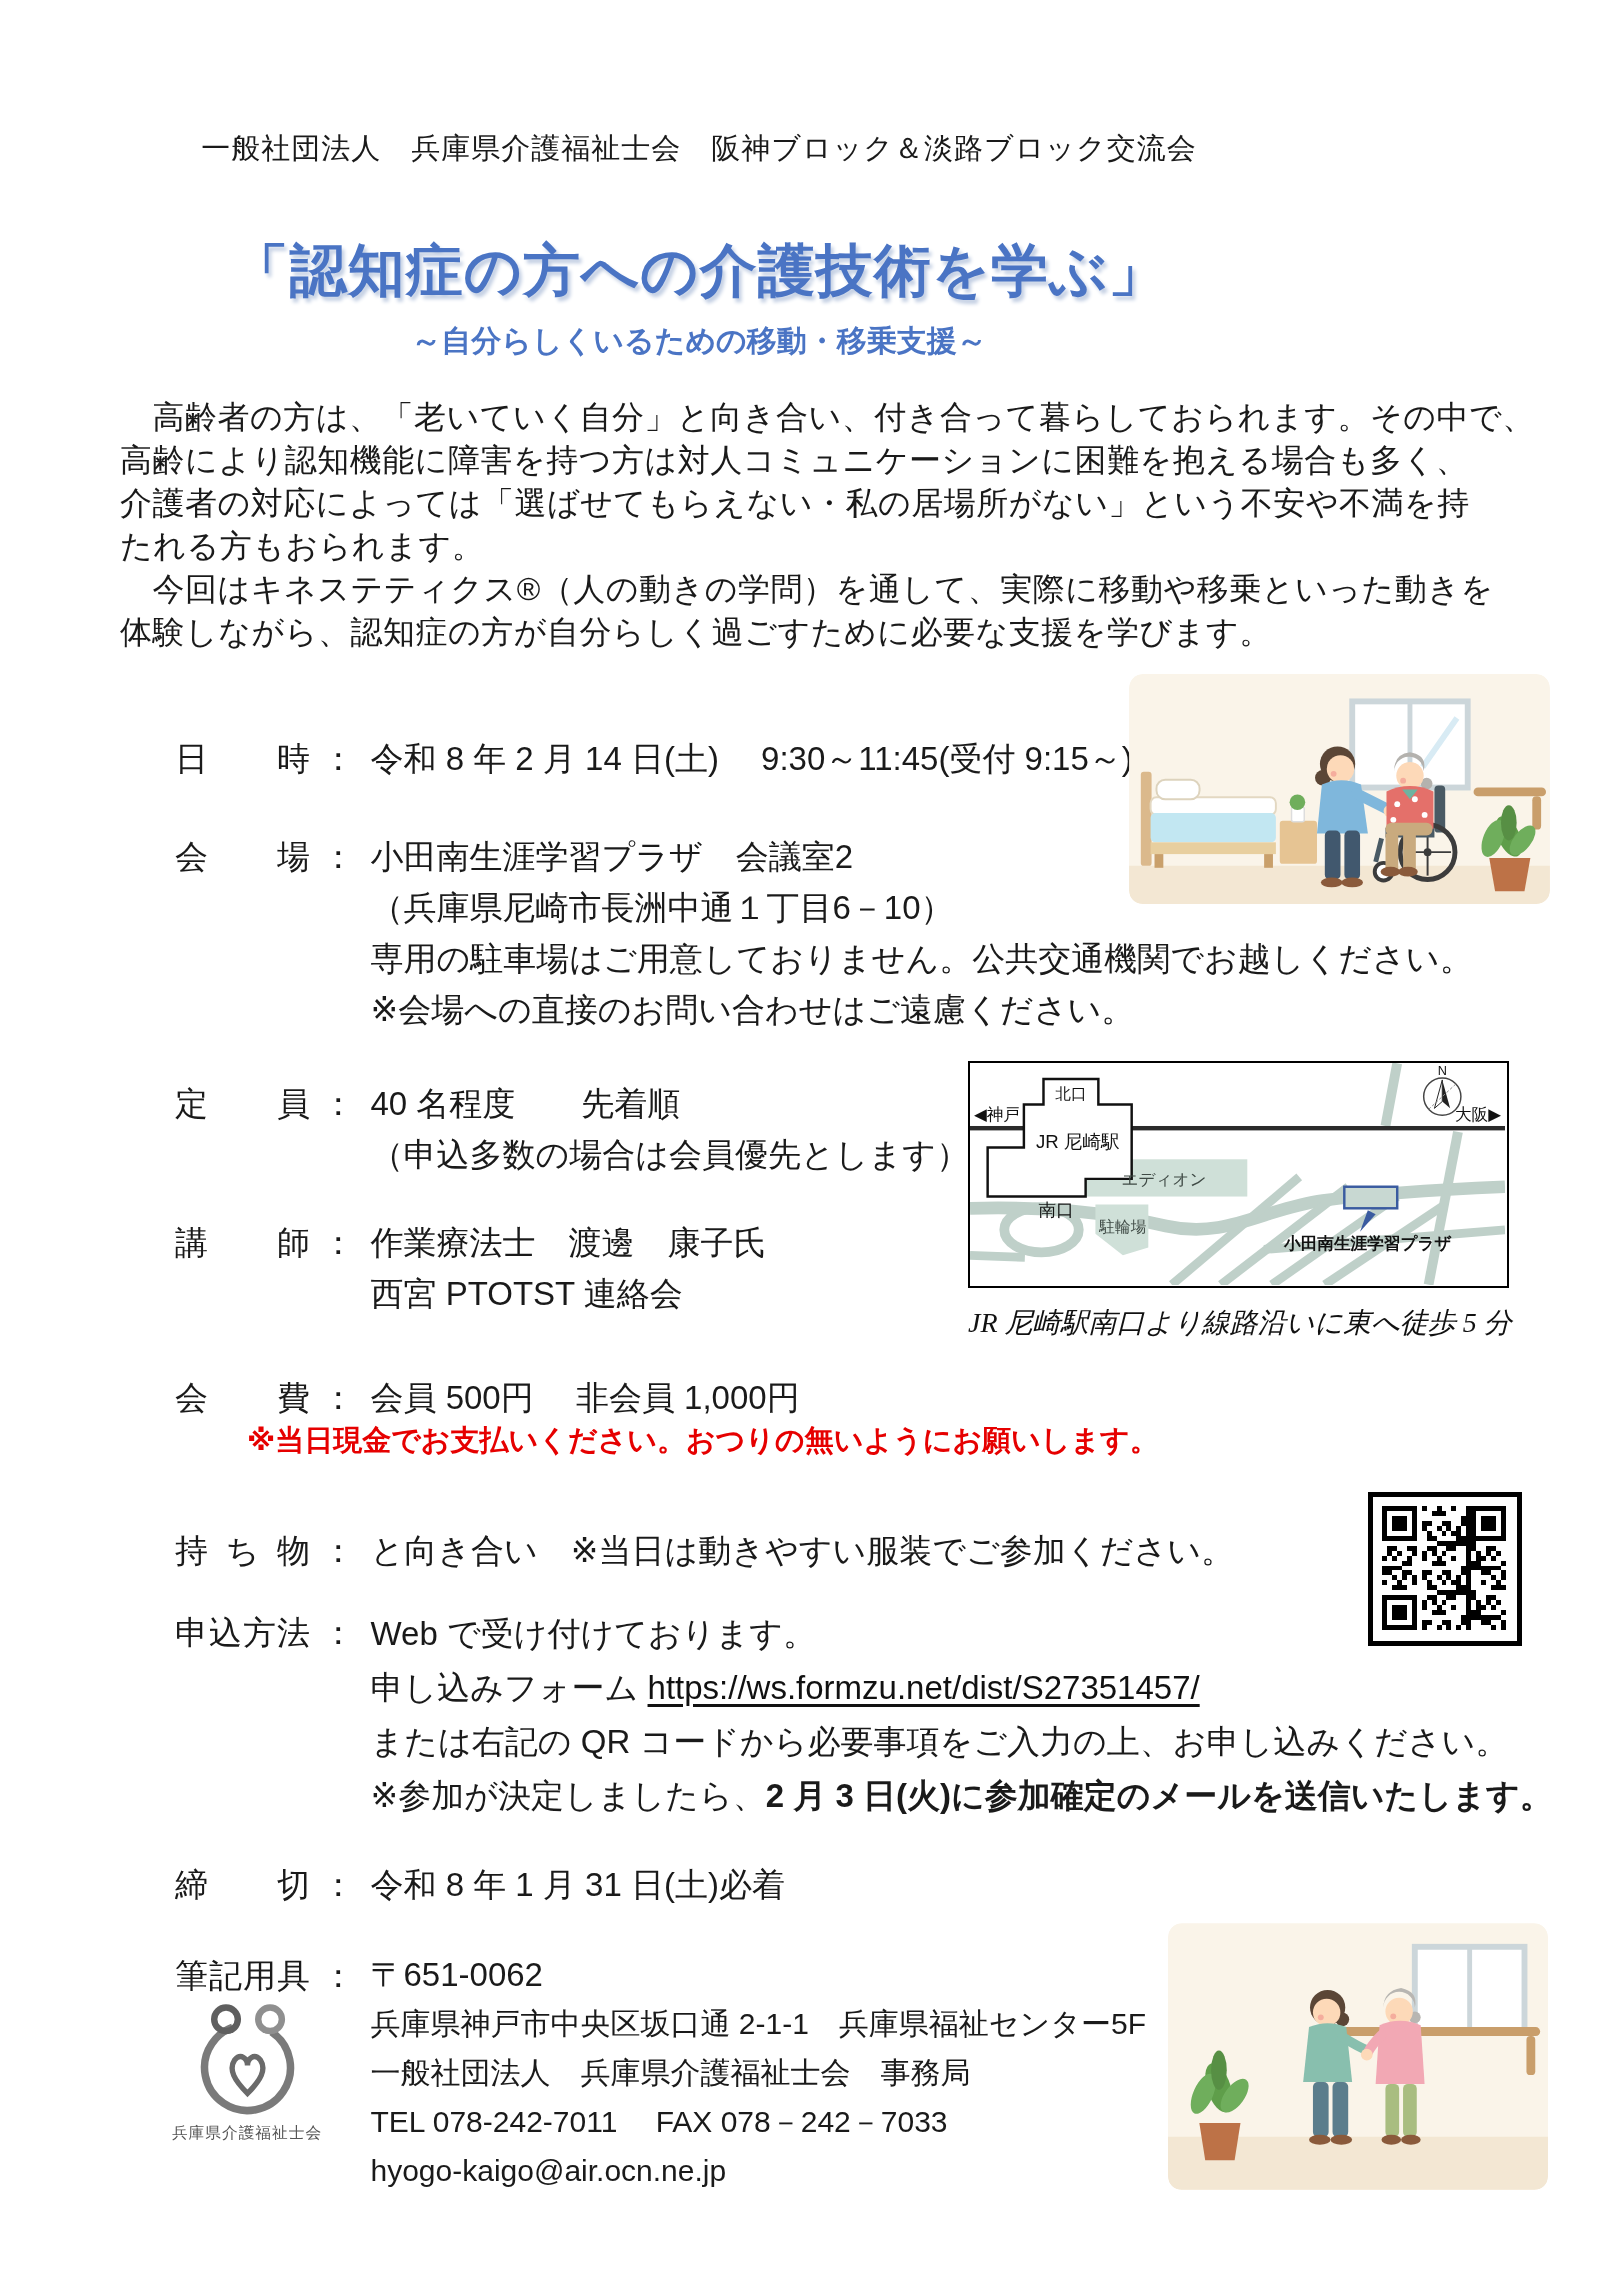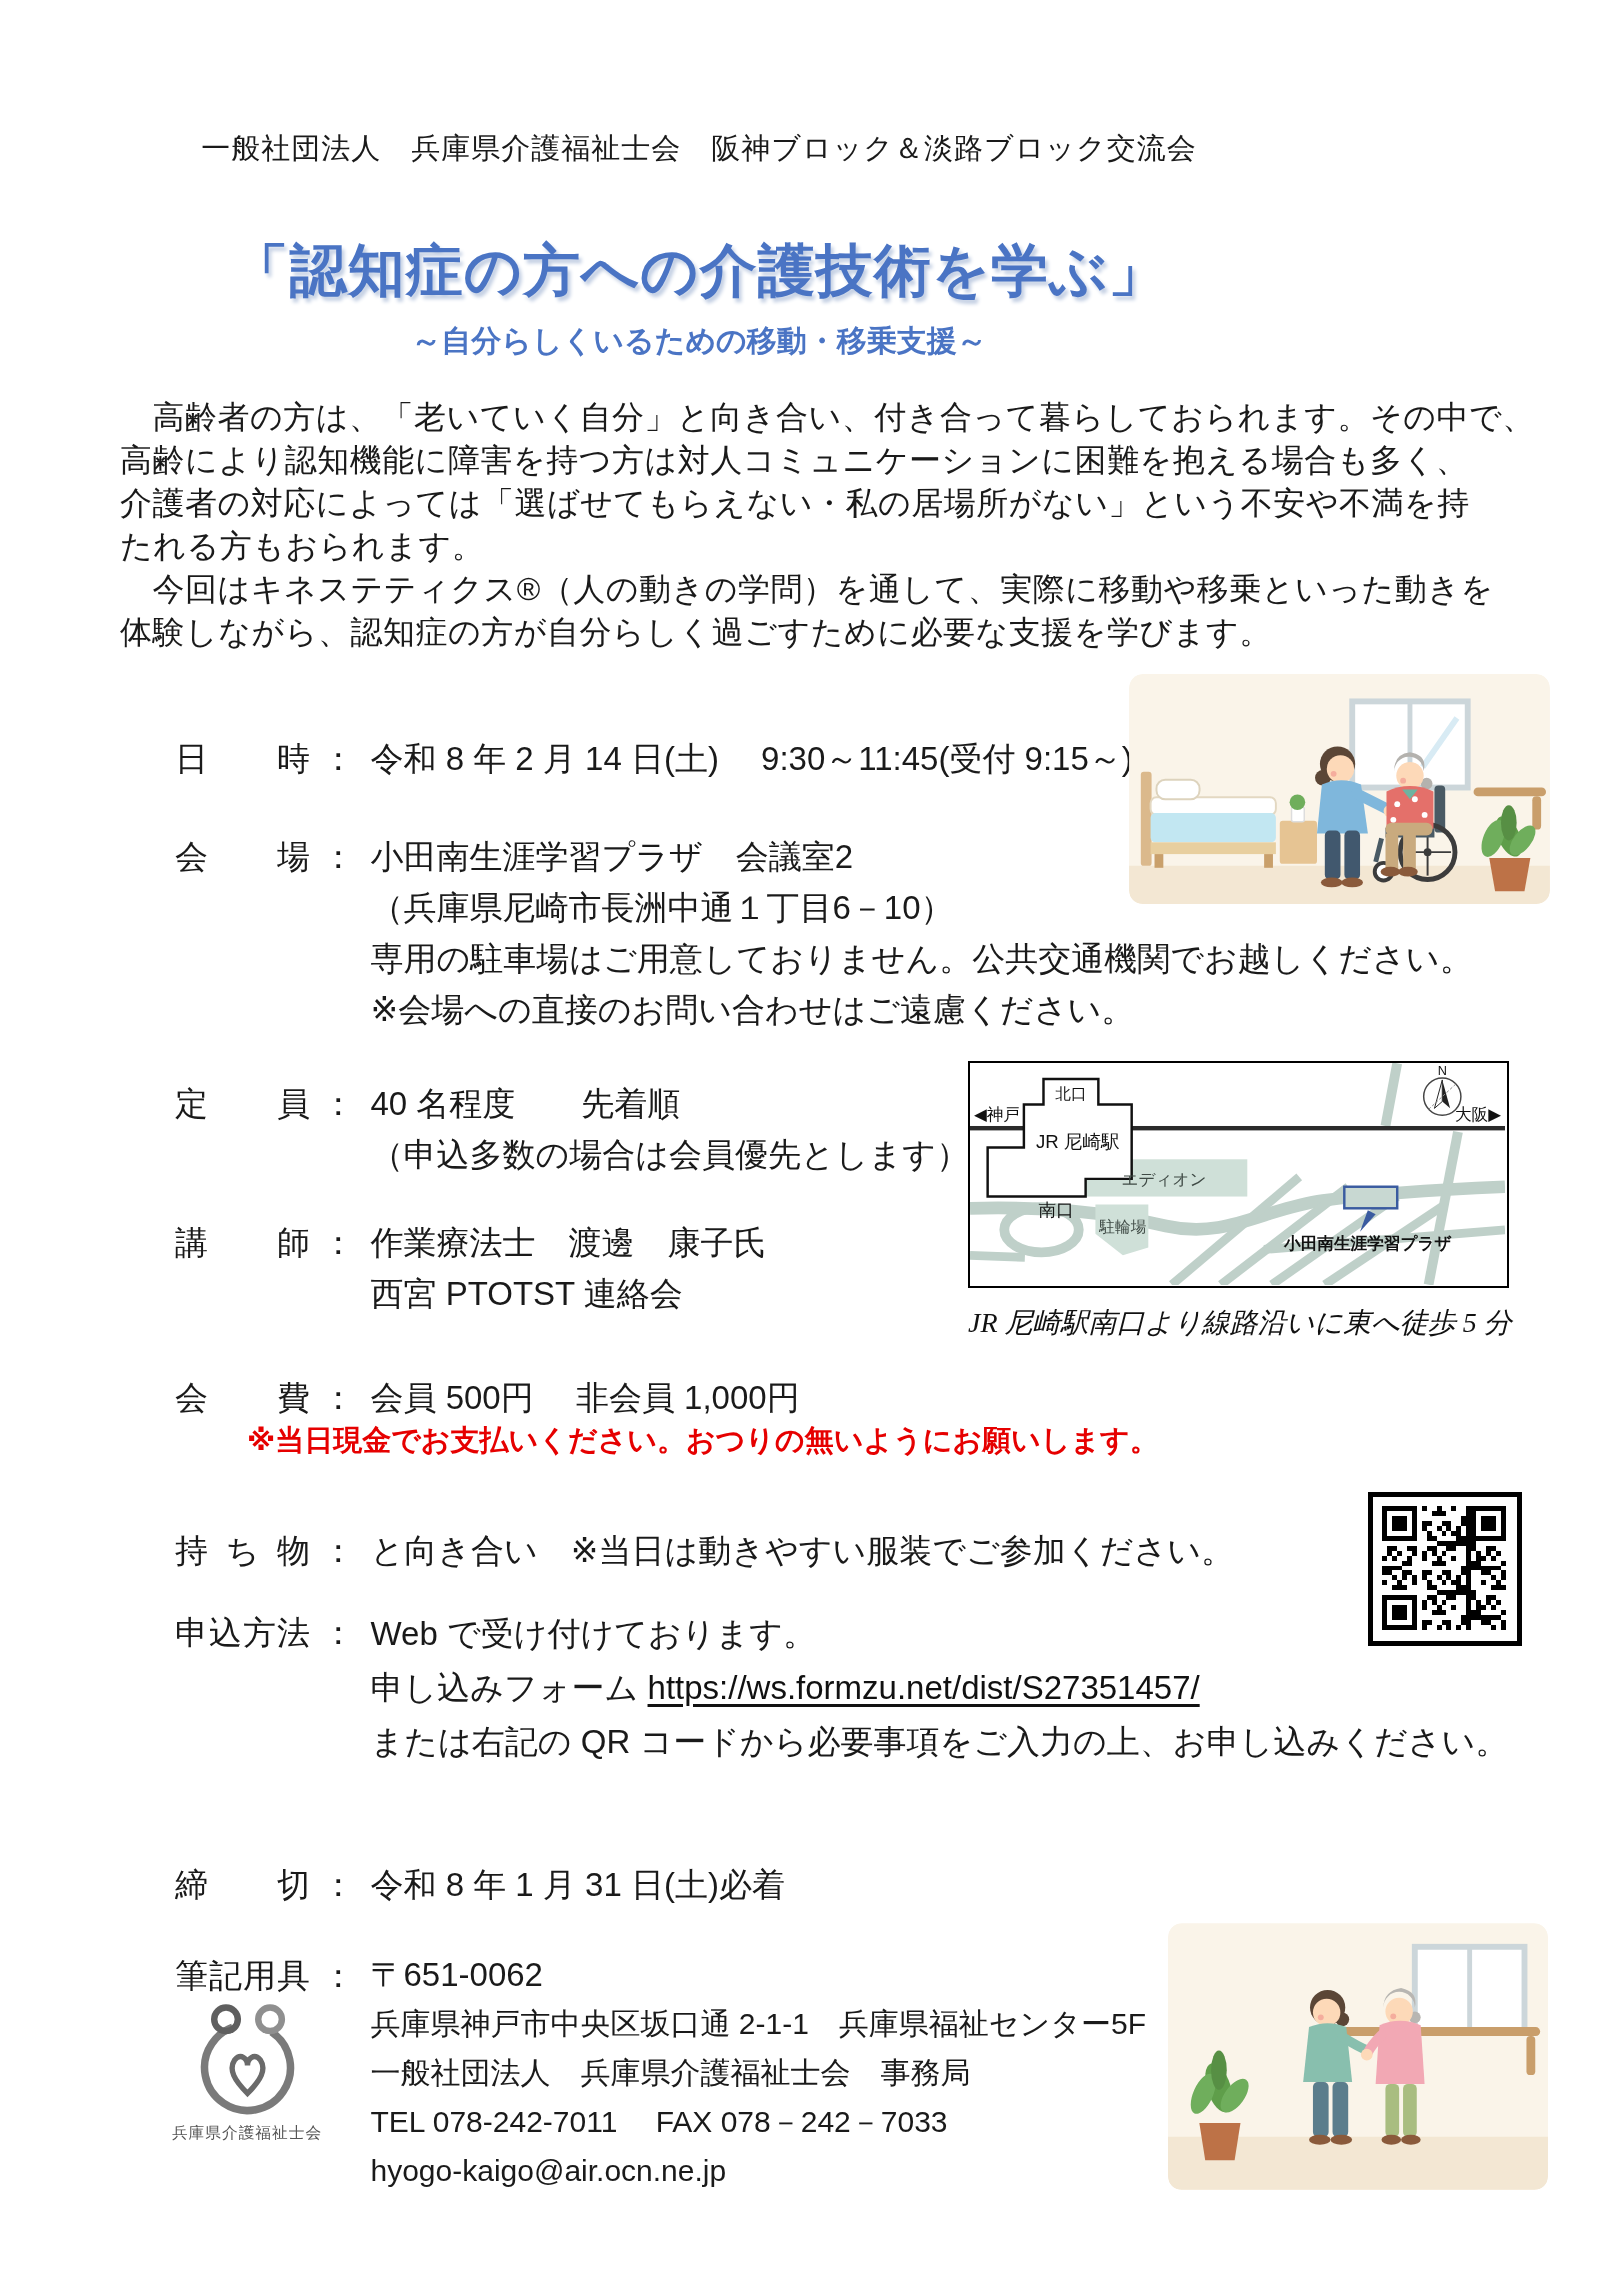--- a/index.html
+++ b/index.html
@@ -122,20 +122,23 @@
 
   <div class="row apply" style="top:1607px">
     <span class="lbl">申込方法</span>
     <span class="colon">：</span>
     <div class="val">
       <div class="vline">Web で受け付けております。</div>
       <div class="vline">
         <span>申し込みフォーム </span><a class="form-link">https://ws.formzu.net/dist/S27351457/</a>
       </div>
       <div class="vline">または右記の QR コードから必要事項をご入力の上、お申し込みください。</div>
+      <div class="vline">
+        <span>※参加が決定しましたら、</span><span class="bold">2 月 3 日(火)に参加確定のメールを送信いたします。</span>
+      </div>
     </div>
   </div>
 
   <div class="row" style="top:1859px">
     <span class="lbl">締切</span>
     <span class="colon">：</span>
     <div class="val">
         <div class="vline">令和 8 年 1 月 31 日(土)必着</div>
       </div>
   </div>

